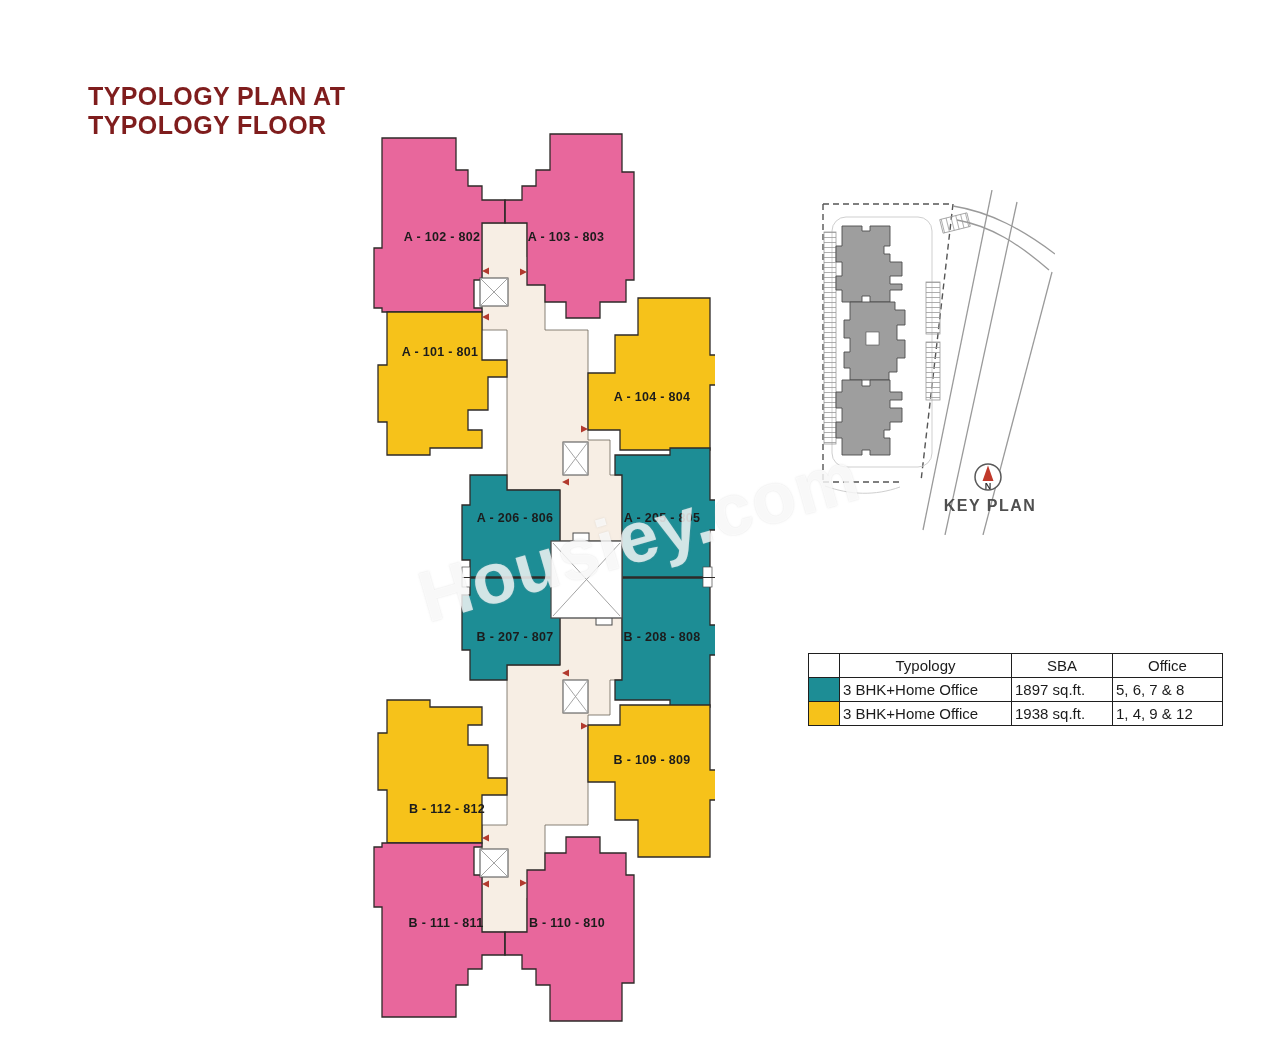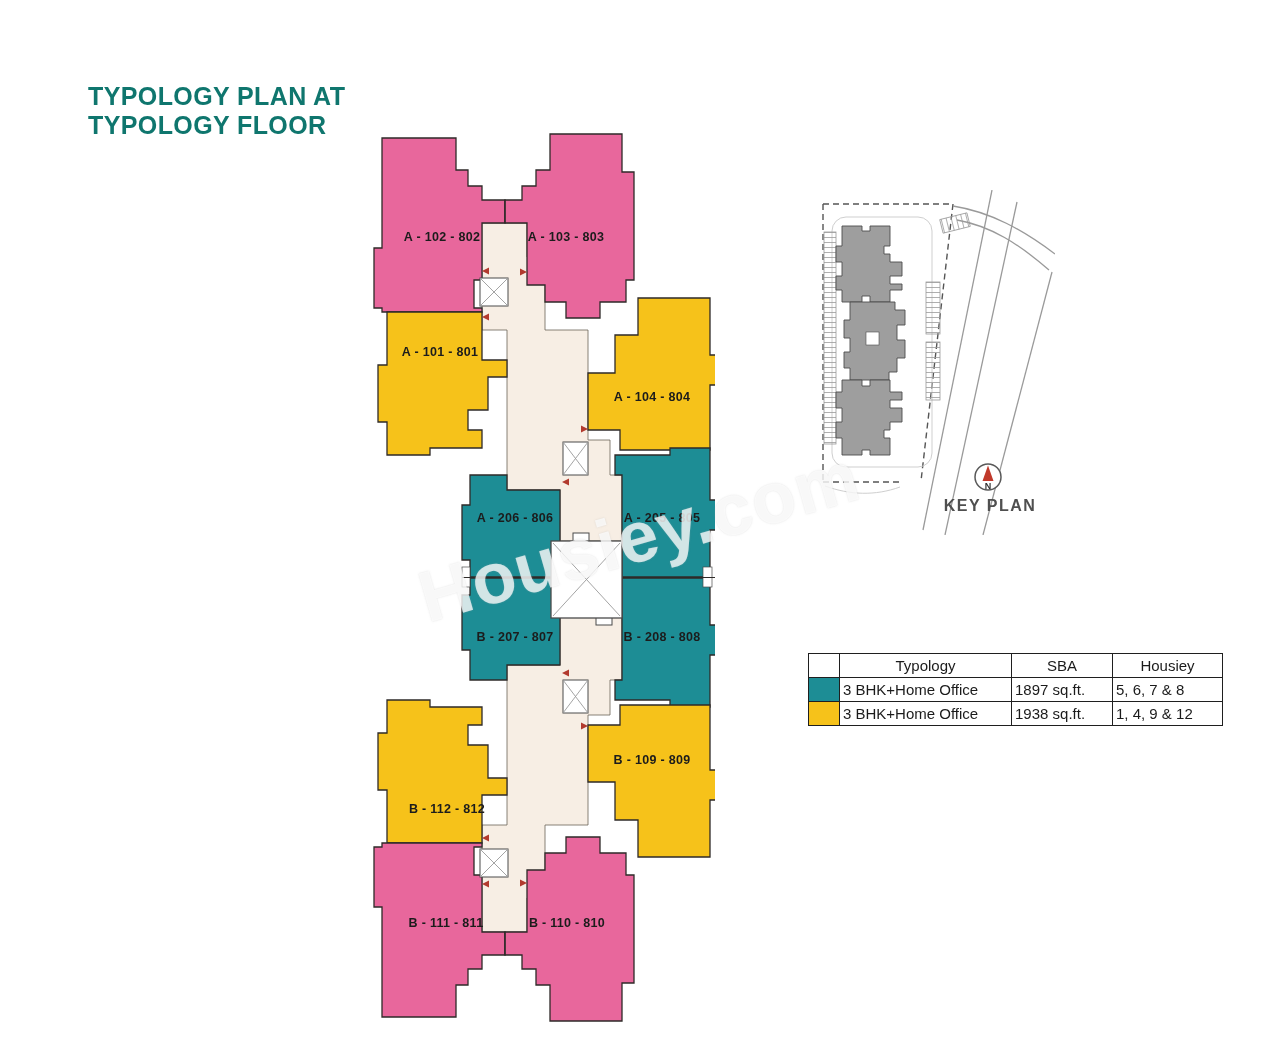--- a/index.html
+++ b/index.html
@@ -1,19 +1,19 @@
 <!DOCTYPE html>
 <html><head>
 <meta charset="utf-8">
 <style>
   html,body{margin:0;padding:0}
   body{width:1280px;height:1051px;background:#ffffff;position:relative;overflow:hidden;
        font-family:"Liberation Sans",sans-serif}
   .page{position:absolute;inset:0}
-  .title{position:absolute;left:88px;top:82px;font-size:25px;font-weight:bold;color:#0f766e;
+  .title{position:absolute;left:88px;top:82px;font-size:25px;font-weight:bold;color:#7f1d1d;
          line-height:1.16;letter-spacing:.4px;white-space:pre}
   .plan-svg{position:absolute;left:370px;top:130px}
   .unit{stroke:#2e2a28;stroke-width:1.3;stroke-linejoin:miter}
   .corr{stroke:#6b6257;stroke-width:.8}
   .box{fill:#ffffff;stroke:#4a4a4a;stroke-width:1}
   .box-x{stroke:#9a9a9a;stroke-width:.9;fill:none}
   .divline{stroke:#2e2a28;stroke-width:1}
   .notch{fill:#ffffff;stroke:#4a4a4a;stroke-width:.7}
   .unit-label{font-size:12.5px;font-weight:bold;fill:#1c1c1c;text-anchor:middle;letter-spacing:.3px}
   .watermark{position:absolute;left:412px;top:497px;width:440px;height:80px;font-size:72px;
@@ -160,21 +160,21 @@
         <col style="width:31px">
         <col style="width:172px">
         <col style="width:101px">
         <col style="width:110px">
       </colgroup>
     <tbody>
         <tr>
       <th></th>
       <th>Typology</th>
       <th>SBA</th>
-      <th>Housiey</th>
+      <th>Office</th>
     </tr>
     <tr>
       <td class="swatch-cell">
             <span class="swatch" style="background-color: rgb(29, 141, 149);"></span>
           </td>
       <td>3 BHK+Home Office</td>
       <td>1897 sq.ft.</td>
       <td>5, 6, 7 &amp; 8</td>
     </tr>
     <tr>

